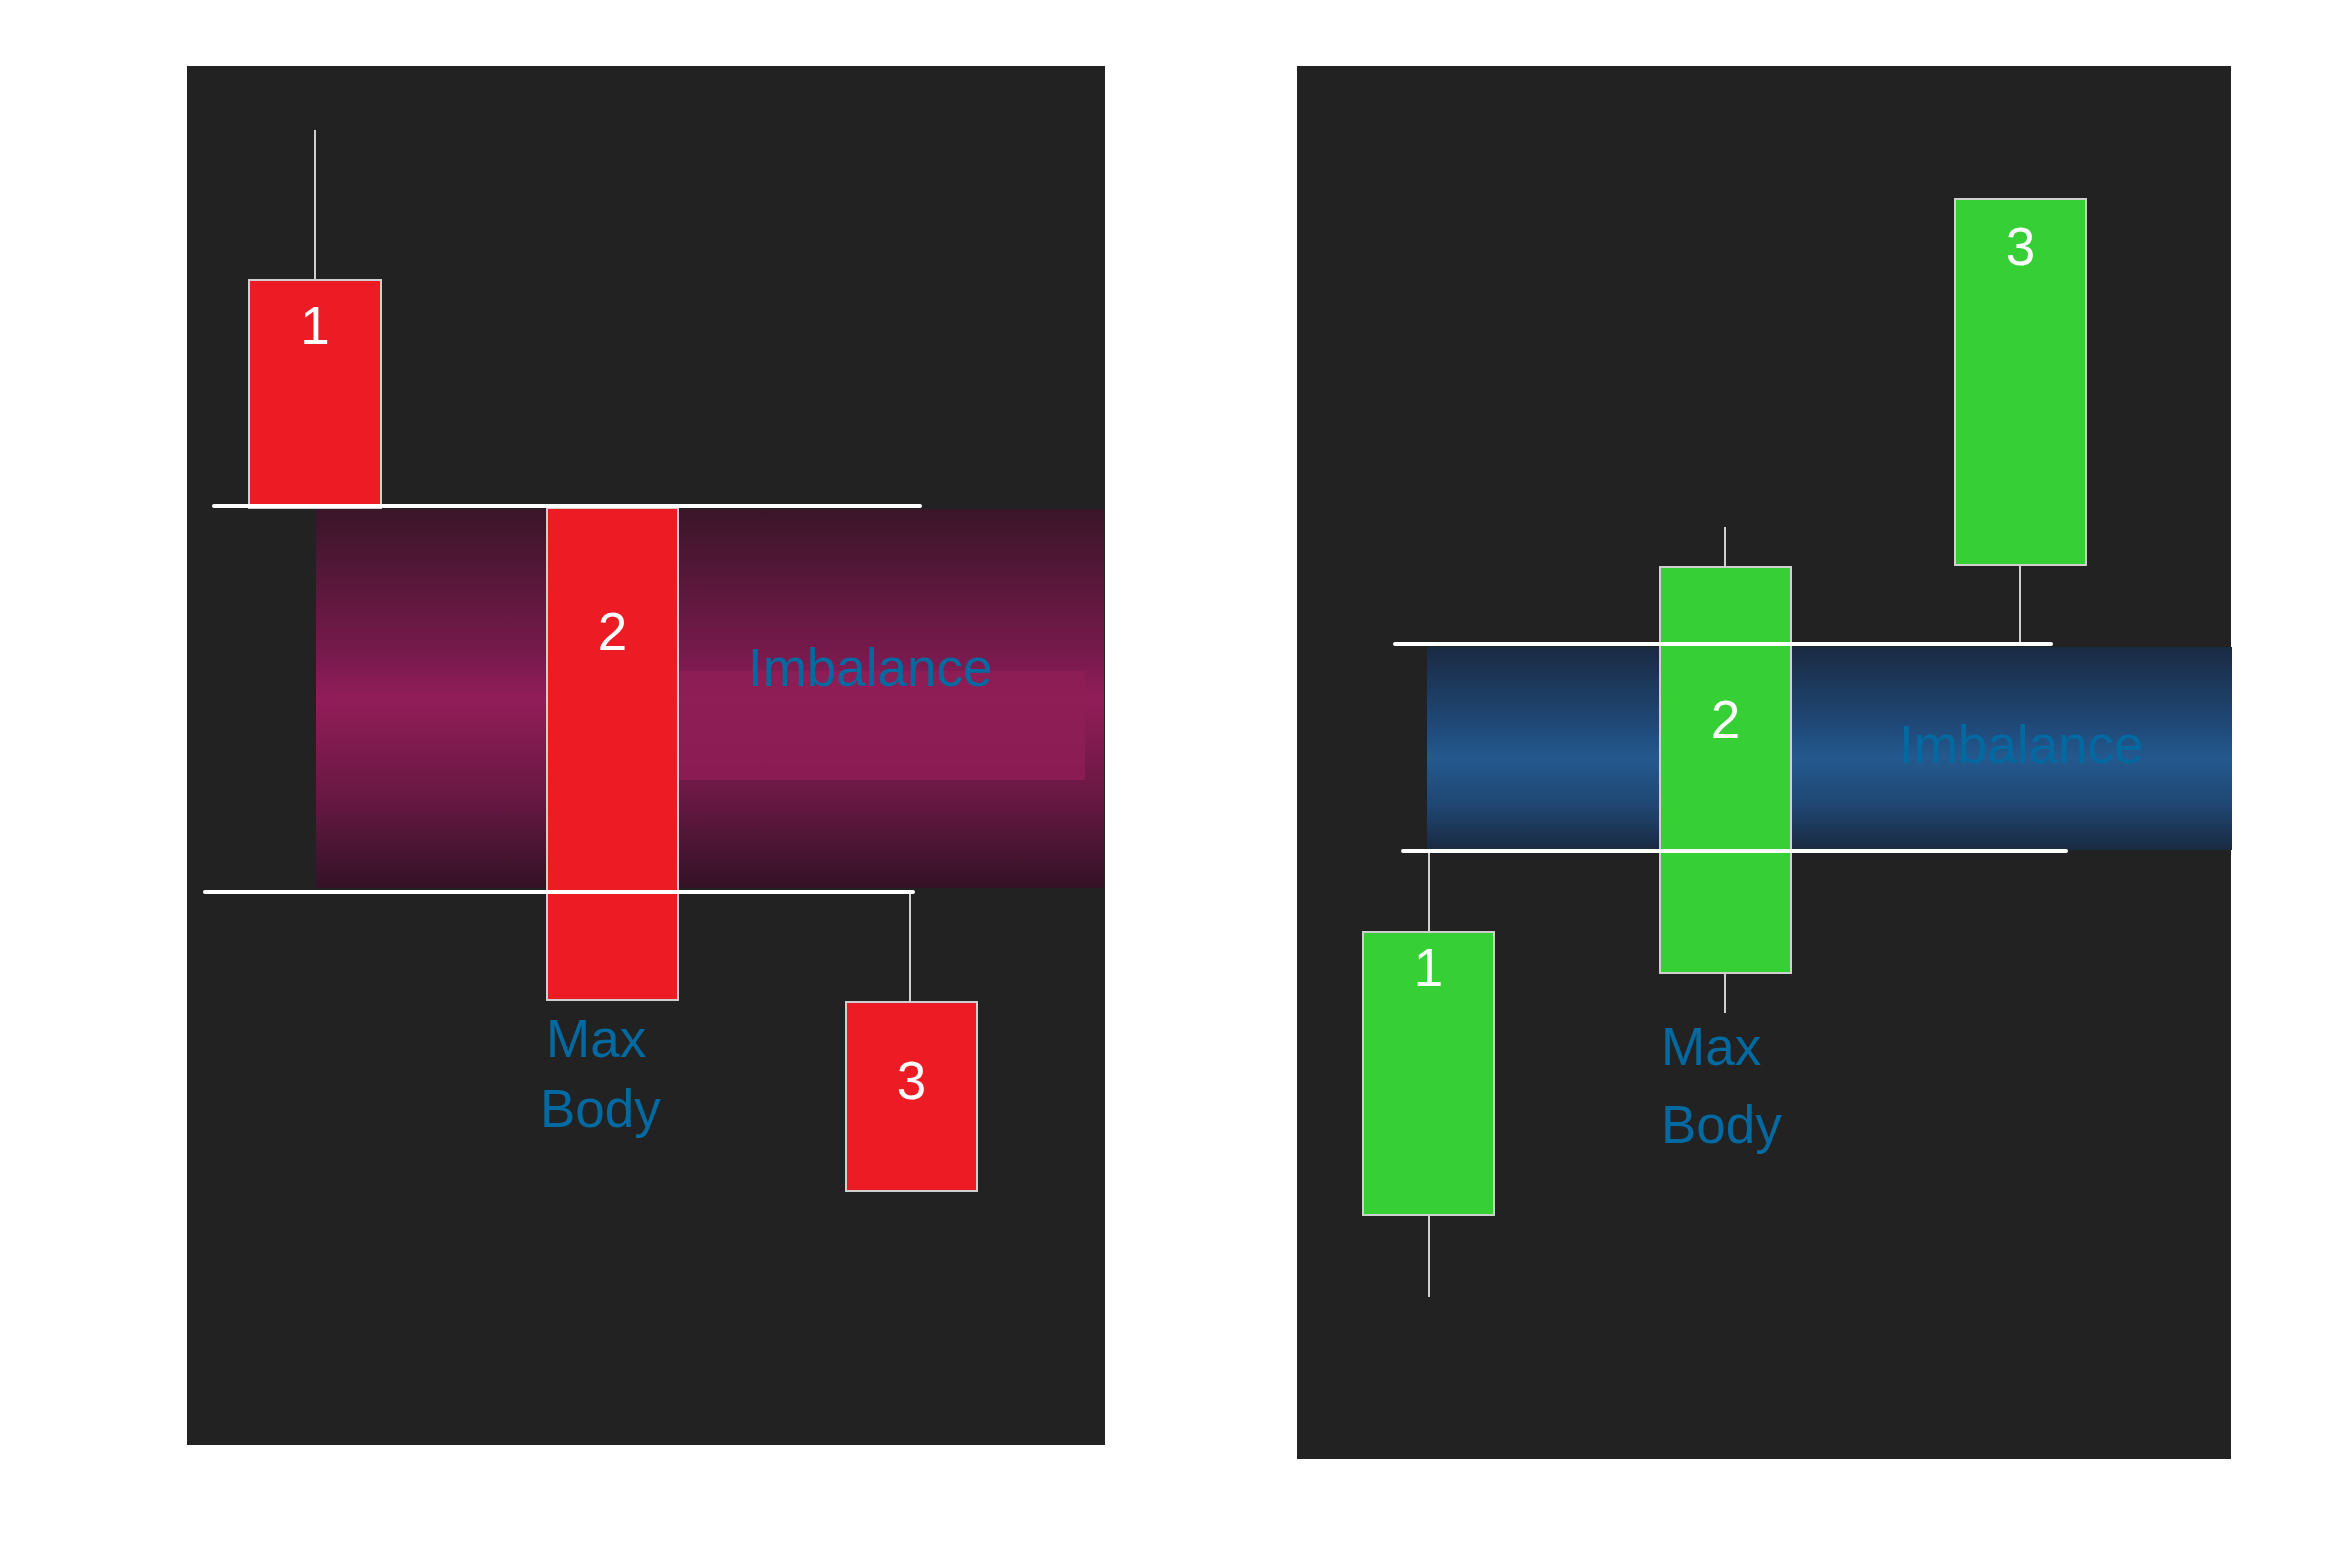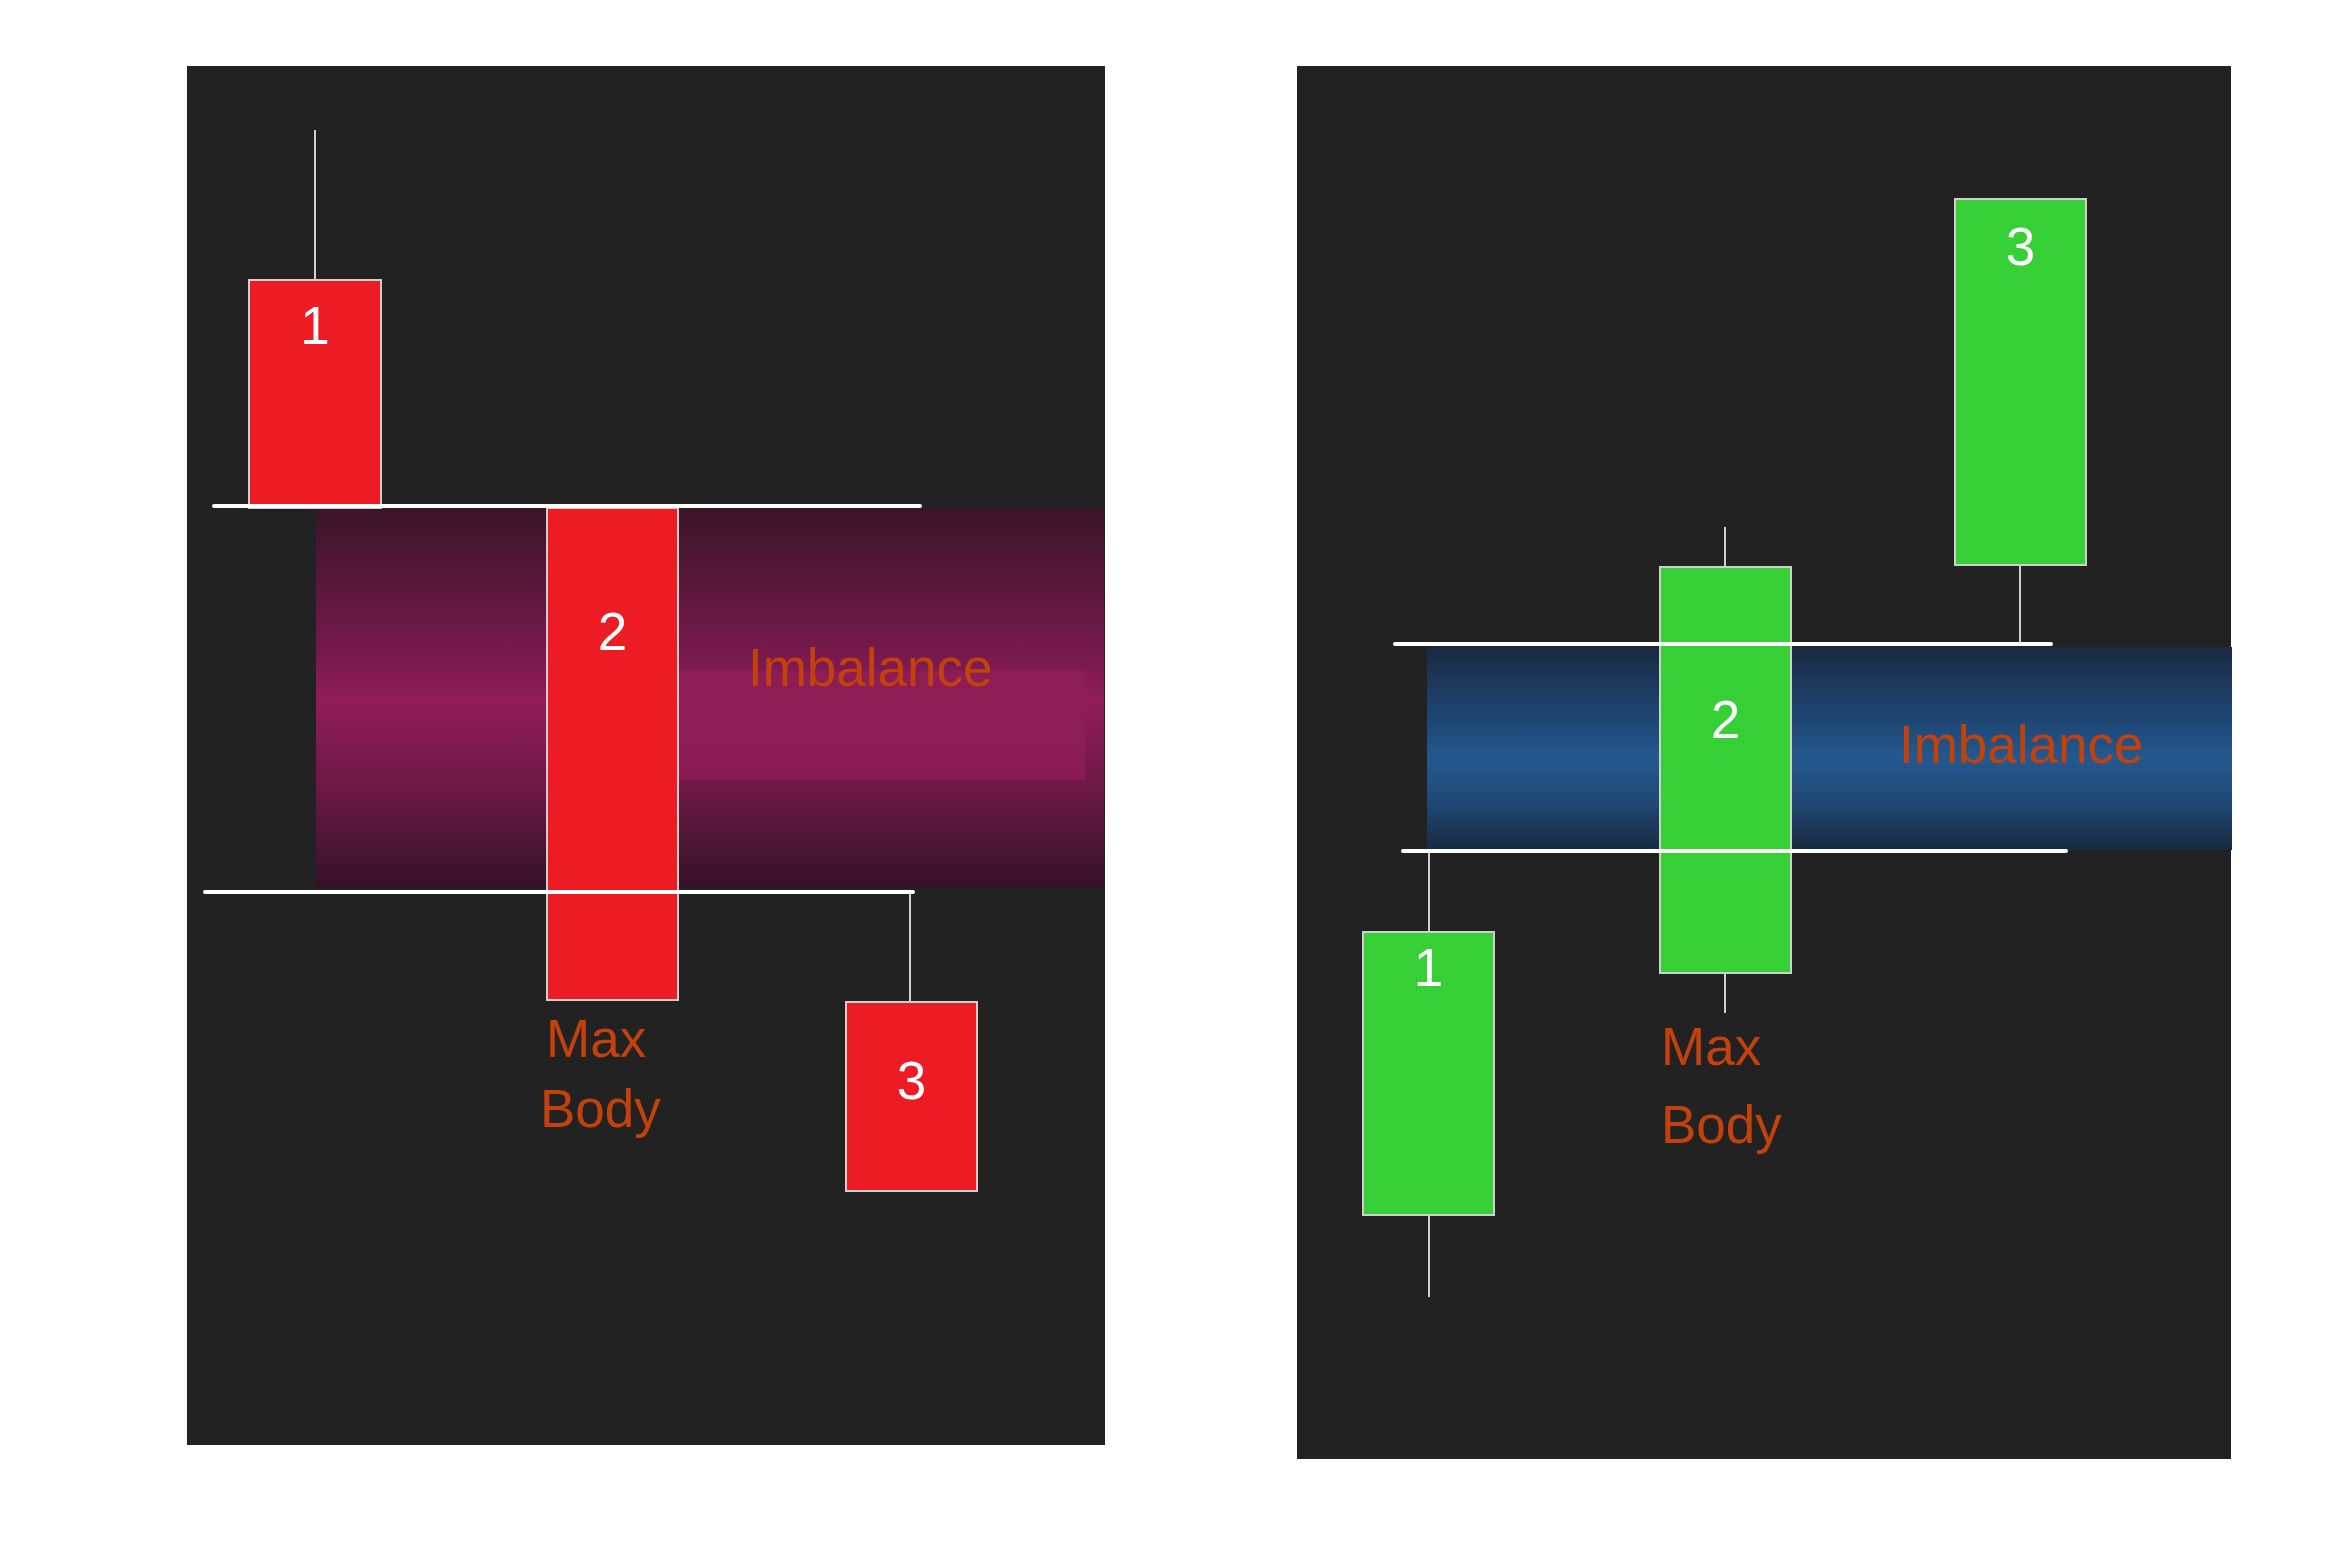--- a/index.html
+++ b/index.html
@@ -4,21 +4,21 @@
 <style>
   html,body{margin:0;padding:0;background:#ffffff;}
   body{width:2342px;height:1561px;position:relative;overflow:hidden;font-family:"Liberation Sans","DejaVu Sans",sans-serif;}
   .panel{position:absolute;background:#222222;}
   .candle{position:absolute;box-sizing:border-box;border:2.3px solid #cfcfcf;}
   .red{background:#ed1c24;}
   .green{background:#36cf36;}
   .wick{position:absolute;width:2.3px;background:#cfcfcf;}
   .hline{position:absolute;height:3.9px;background:#ffffff;border-radius:2.3px;}
   .num{position:absolute;left:0;right:0;text-align:center;color:#fff;font-size:53px;}
-  .lbl{position:absolute;color:#c2410c;font-size:53px;line-height:1.35;}
+  .lbl{position:absolute;color:#0369a1;font-size:53px;line-height:1.35;}
   .band-red{position:absolute;background:linear-gradient(to bottom,#3a1528 0%,#7a1a4e 40%,#921d58 50%,#6a1844 75%,#341226 100%);}
   .band-red-inner{position:absolute;background:#8e1d56;}
   .band-blue{position:absolute;background:linear-gradient(to bottom,#1a2a42 0%,#1f4a7a 40%,#24598f 55%,#1f4672 78%,#192a40 100%);}
 </style>
 </head>
 <body>
 
 <div class="panel" style="left:187px;top:66px;width:918px;height:1379px;"></div>
 
 <div class="band-red" style="left:316px;top:509px;width:788px;height:379px;"></div>

